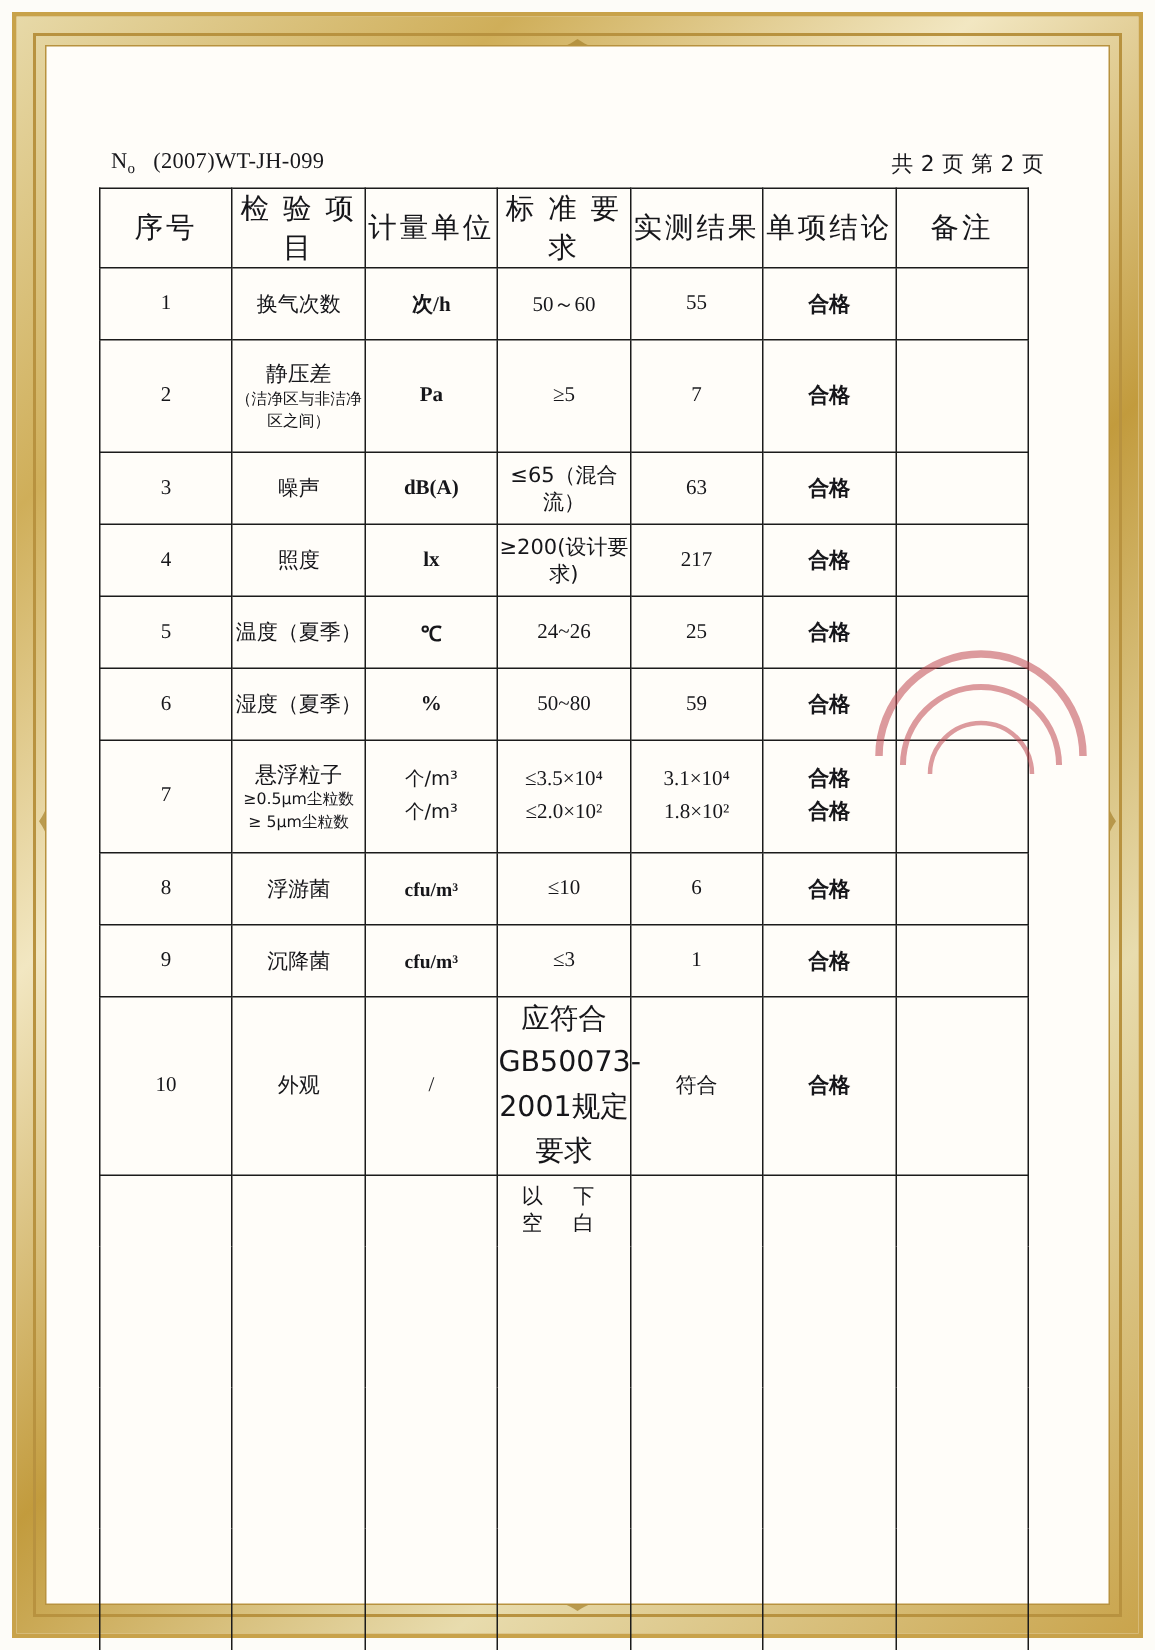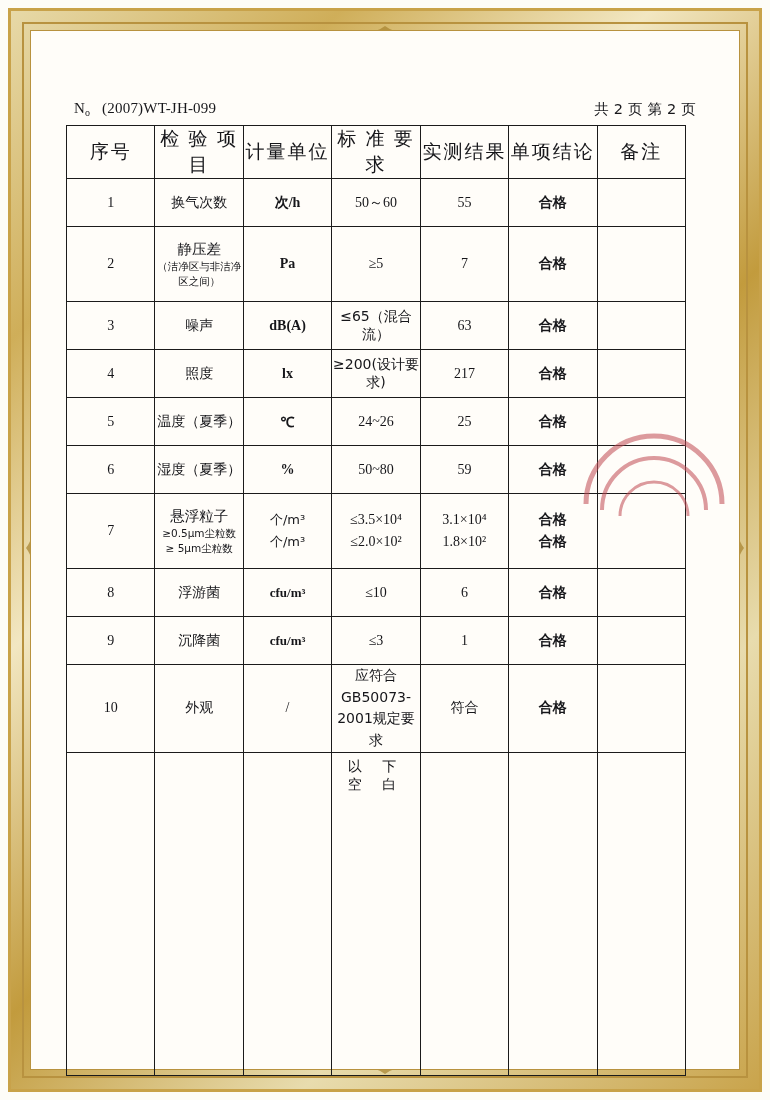--- a/index.html
+++ b/index.html
@@ -448,21 +448,21 @@
           <td class="c-std num">≤3</td>
           <td class="c-res num">1</td>
           <td class="c-verd cn">合格</td>
           <td class="c-note"></td>
         </tr>
 
         <tr class="tall">
           <td class="c-no num">10</td>
           <td class="c-item cn">外观</td>
           <td class="c-unit num">/</td>
-          <td class="c-std cn two-line" style="font-size:14px">应符合GB50073-<br>2001规定要求</td>
+          <td class="c-std cn two-line" style="font-size:19px">应符合GB50073-<br>2001规定要求</td>
           <td class="c-res cn">符合</td>
           <td class="c-verd cn">合格</td>
           <td class="c-note"></td>
         </tr>
 
         <tr class="blank">
           <td class="c-no"></td>
           <td class="c-item"></td>
           <td class="c-unit"></td>
           <td class="c-std blank-note">以 下 空 白</td>

